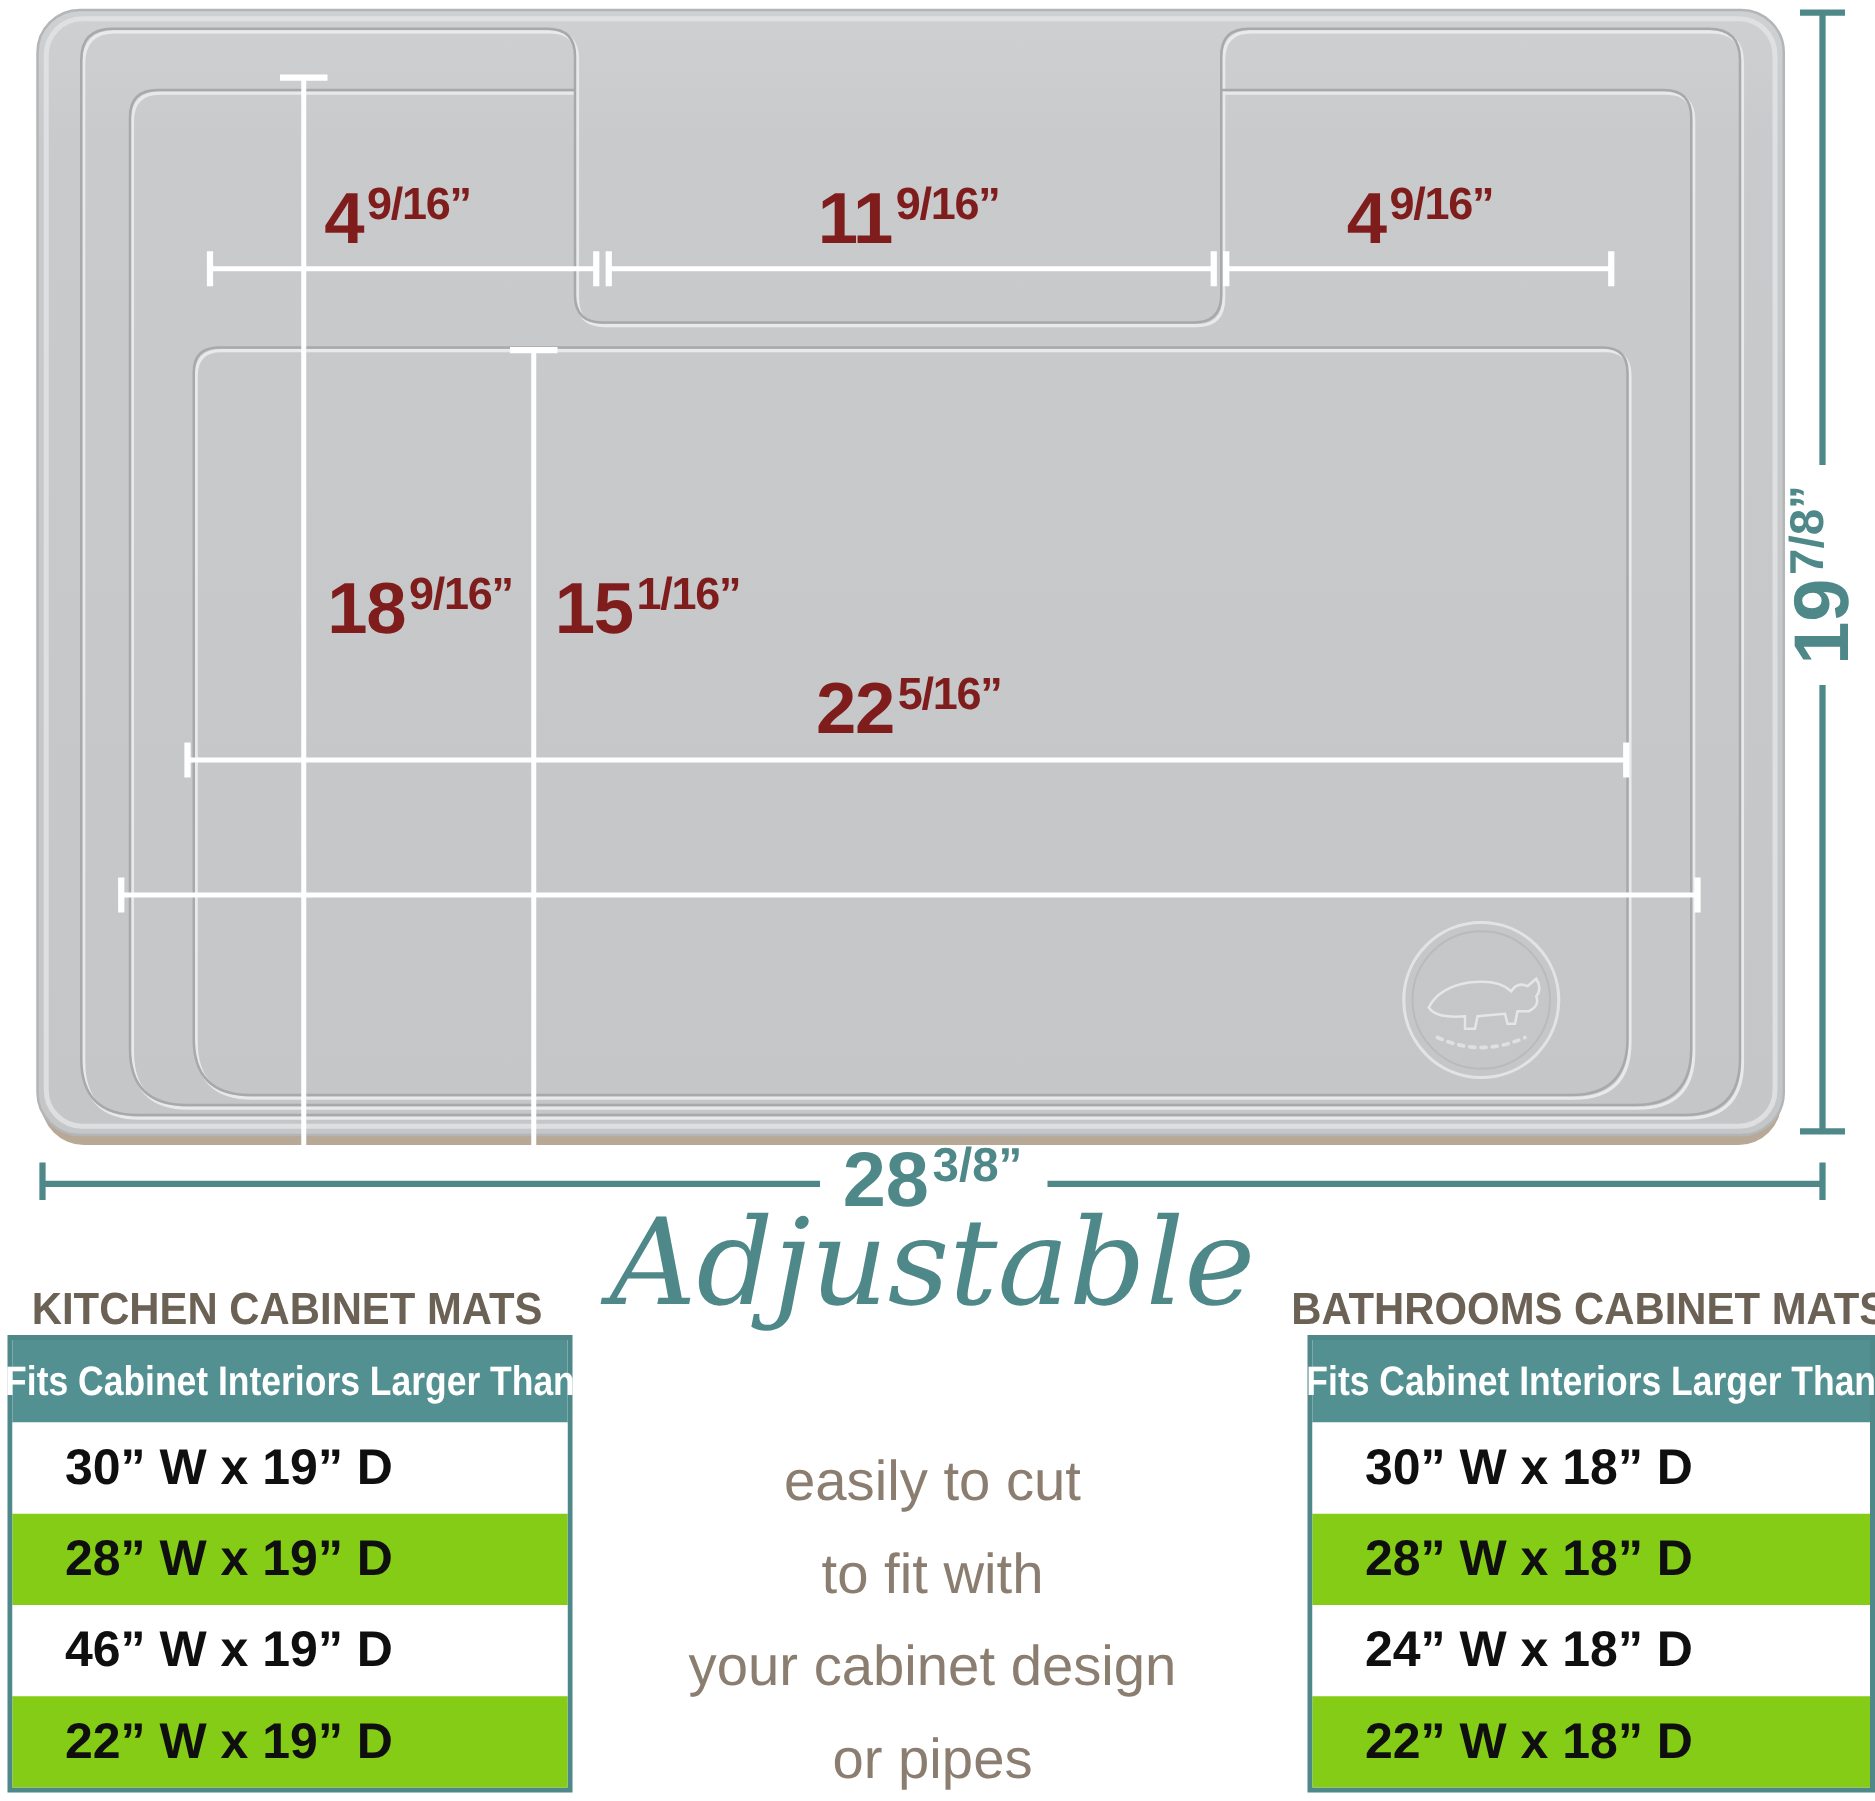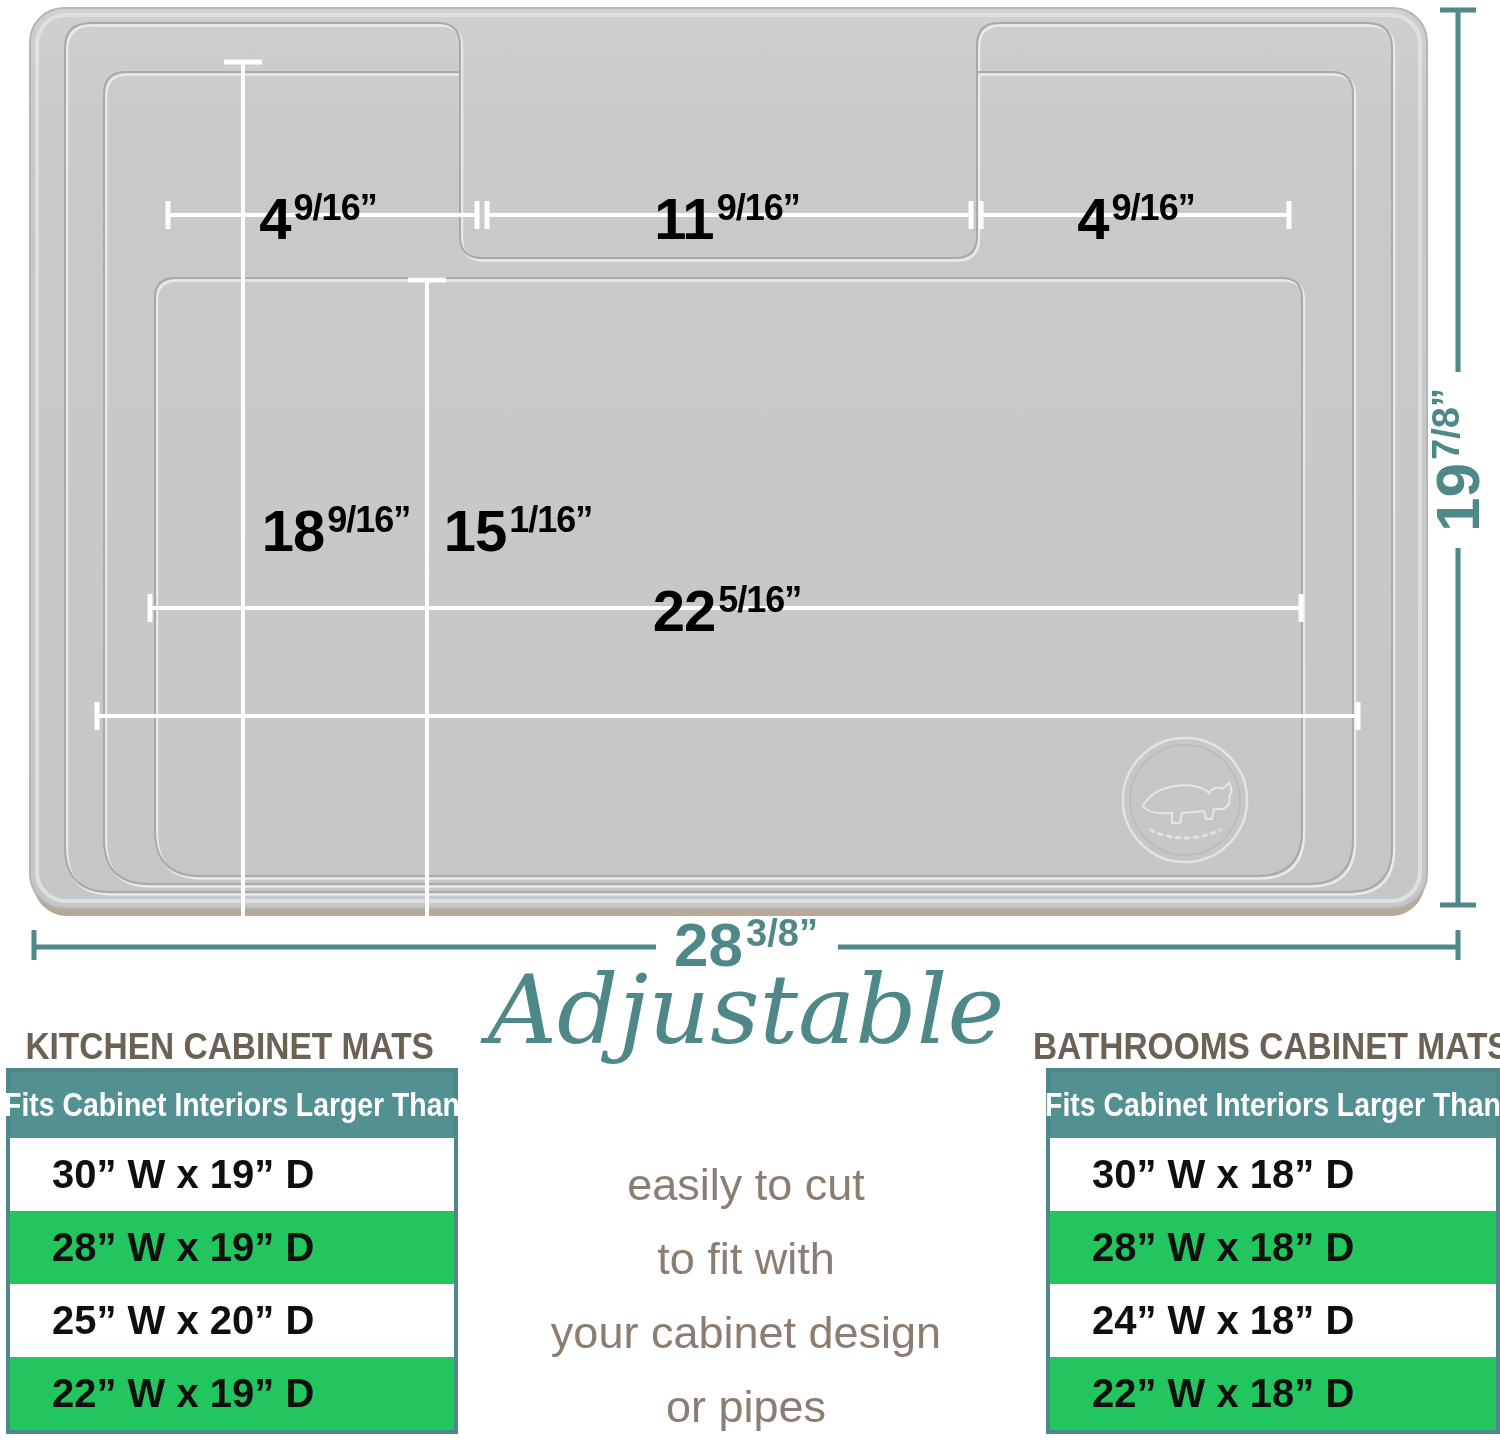--- a/index.html
+++ b/index.html
@@ -4,22 +4,22 @@
 <style>
   html,body{margin:0;padding:0;}
   body{
     width:1500px;height:1441px;position:relative;background:#ffffff;
     font-family:"Liberation Sans",sans-serif;overflow:hidden;
   }
   
   #mat-svg{position:absolute;left:0;top:0;}
   
   .dlabel{
-    position:absolute;color:#000000;font-weight:700;white-space:nowrap;
-    transform:translateX(-50%);line-height:1;letter-spacing:-1px;margin-top:44px;
+    position:absolute;color:#7f1d1d;font-weight:700;white-space:nowrap;
+    transform:translateX(-50%);line-height:1;letter-spacing:-1px;
   }
   .dlabel .w{font-size:58px;}
   .dlabel .f{font-size:36px;position:relative;top:-19px;margin-left:3px;letter-spacing:-1px;}
   
   .tlabel{
     position:absolute;color:#4f8889;font-weight:700;white-space:nowrap;line-height:1;
   }
   .tlabel .w{font-size:62px;}
   .tlabel .f{font-size:38px;position:relative;top:-20px;margin-left:3px;}
   #overall-width-label{transform:translate(-50%,-50%);}
@@ -35,21 +35,21 @@
   }
   .mtable .thead{
     height:66px;background:#539092;display:flex;align-items:center;justify-content:center;
     color:#ffffff;font-weight:700;font-size:33px;white-space:nowrap;
   }
   .mtable .thead>span{display:inline-block;transform:scaleX(0.86);}
   .mtable .trow{
     height:73px;display:flex;align-items:center;padding-left:42px;box-sizing:border-box;
     color:#0f0f0f;font-weight:700;font-size:40px;white-space:nowrap;background:#ffffff;
   }
-  .mtable .trow.alt{background:#22c55e;}
+  .mtable .trow.alt{background:#84cc16;}
   #adjustable-title{
     position:absolute;left:746px;top:958px;transform:translateX(-50%);
     font-family:"DejaVu Serif",serif;font-style:italic;font-weight:400;
     font-size:96px;color:#4f8889;white-space:nowrap;line-height:1.1;
   }
   #adjustable-desc{
     position:absolute;left:746px;top:1148px;transform:translateX(-50%);
     text-align:center;color:#8b7e70;font-size:45px;line-height:74px;white-space:nowrap;
   }
 </style>
@@ -170,21 +170,21 @@
   <div class="thead">
     <span>Fits Cabinet Interiors Larger Than</span>
   </div>
   <div class="trow">
       <span>30” W x 19” D</span>
     </div>
   <div class="trow alt">
       <span>28” W x 19” D</span>
     </div>
   <div class="trow">
-      <span>25” W x 20” D</span>
+      <span>46” W x 19” D</span>
     </div>
   <div class="trow alt">
       <span>22” W x 19” D</span>
     </div>
 </div>
 
 <div class="col-title" style="left:1048px;width:446px">
   <span>BATHROOMS CABINET MATS</span>
 </div>
 <div class="mtable" style="left:1046px;width:446px">

